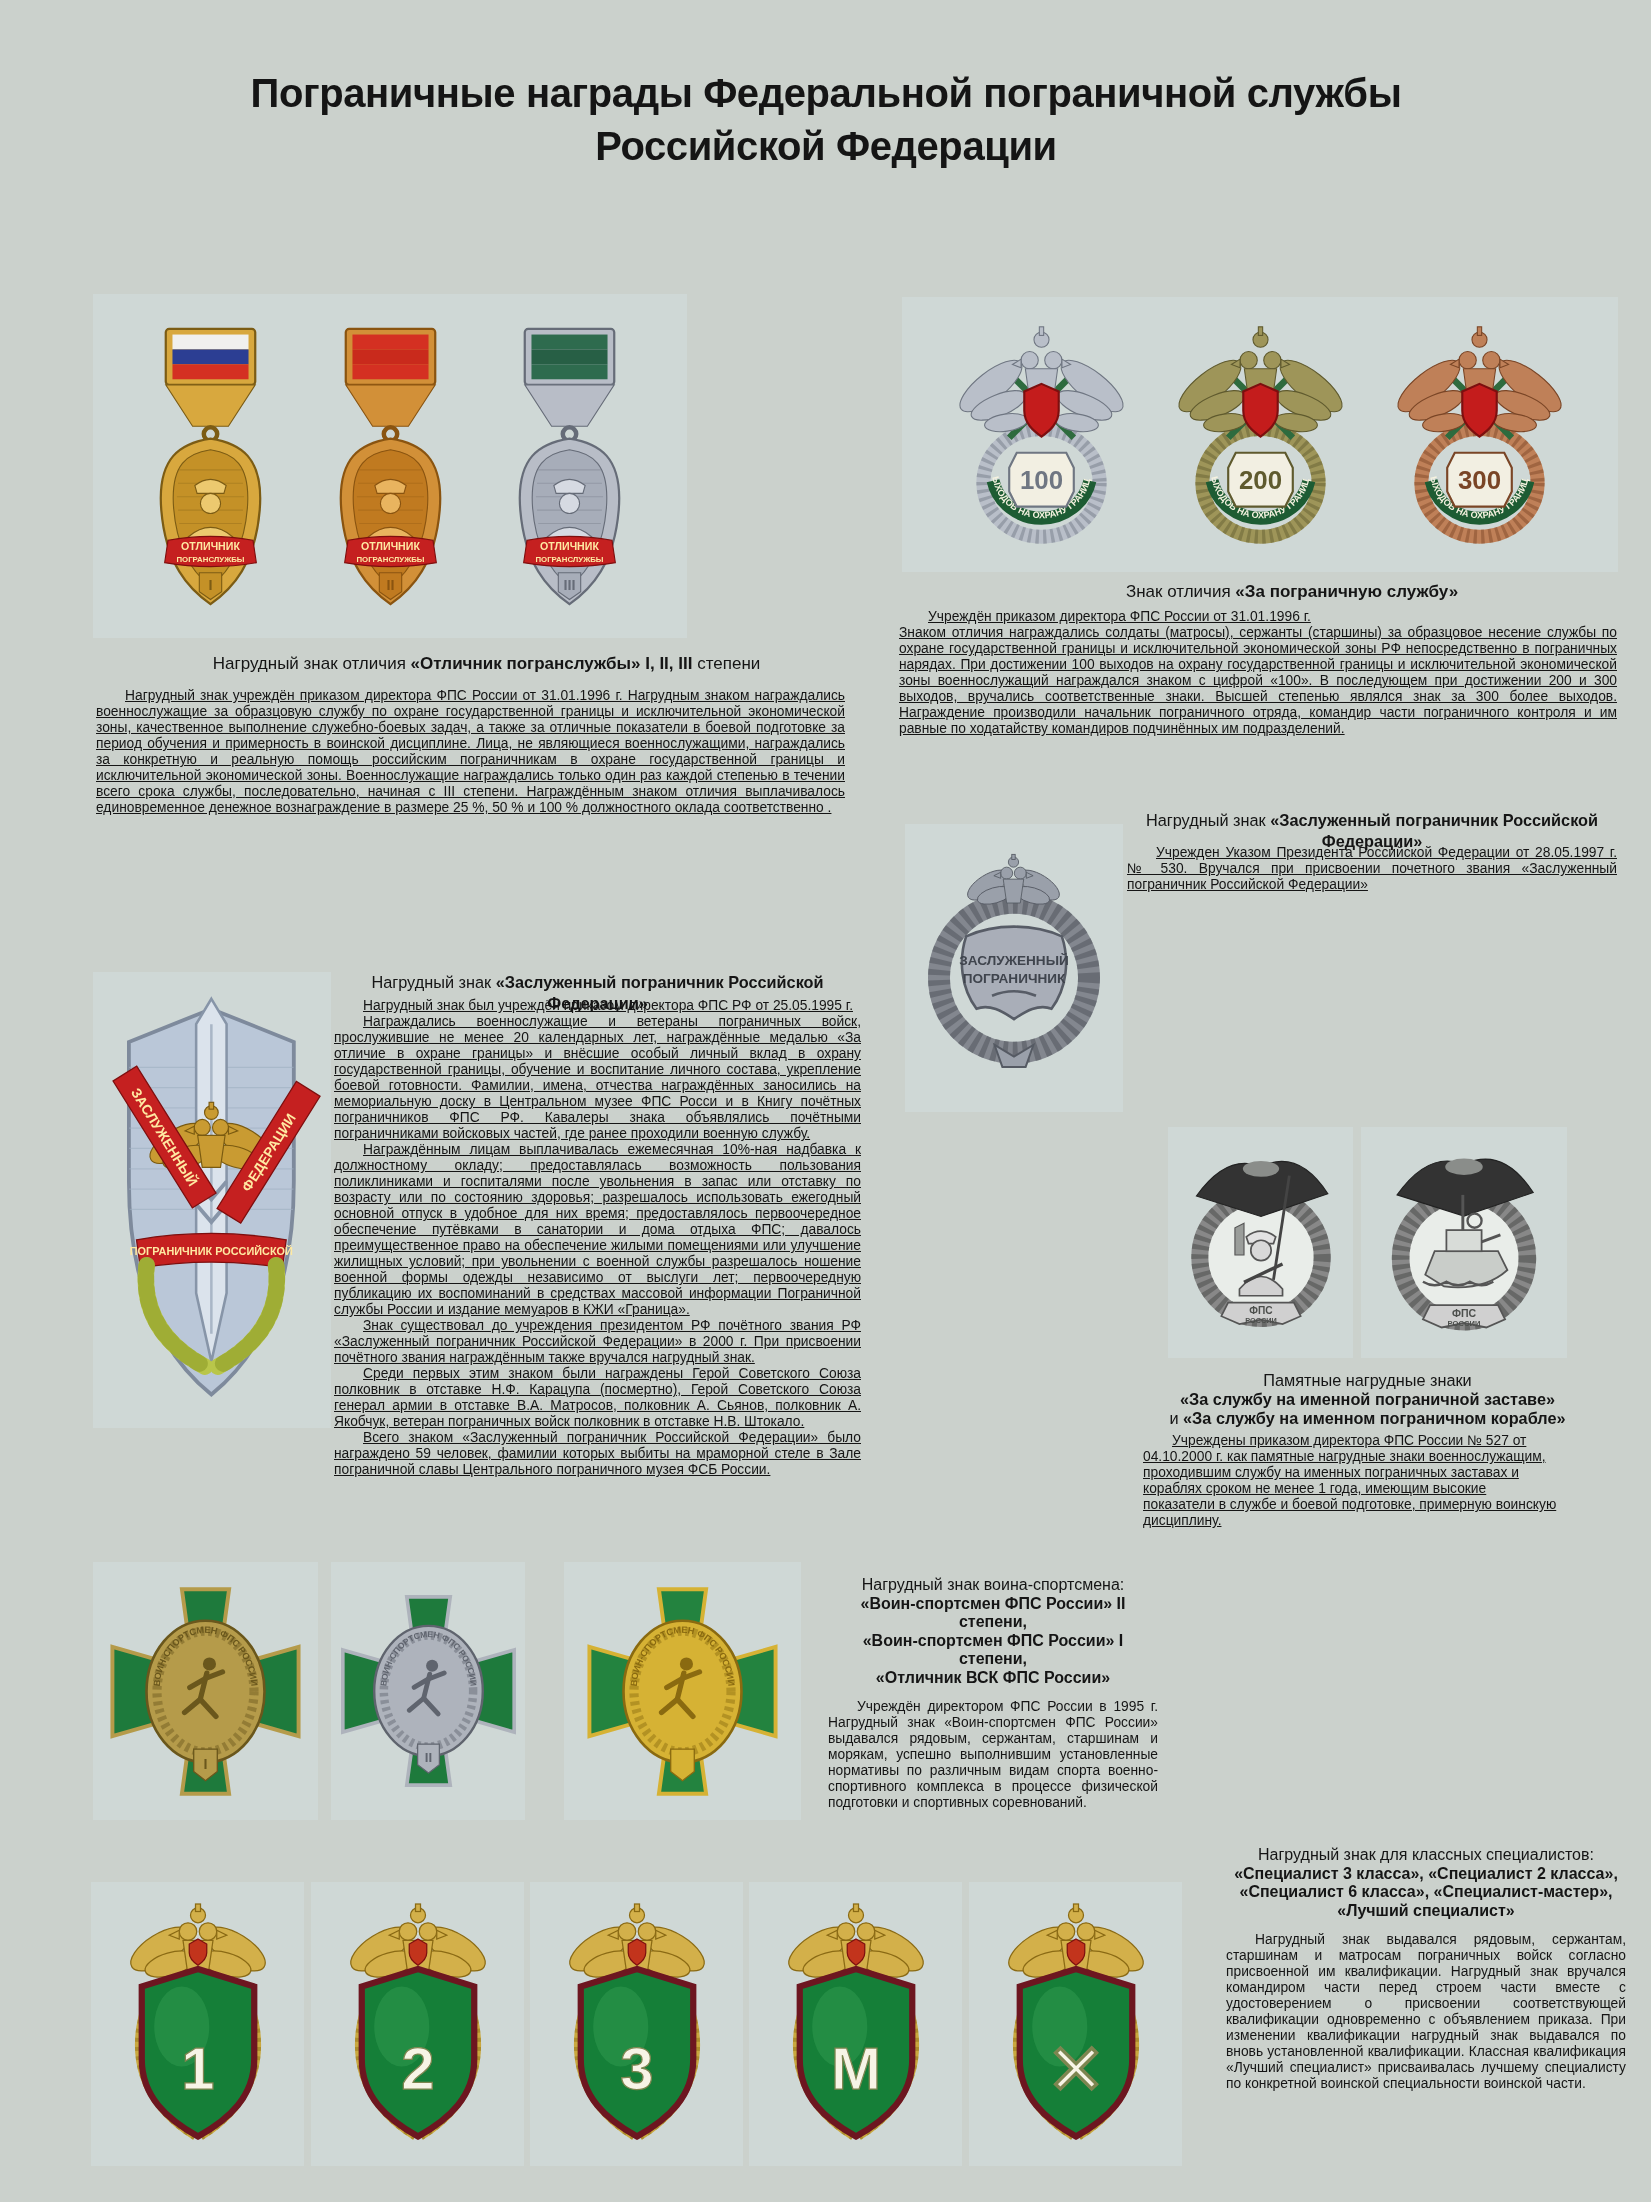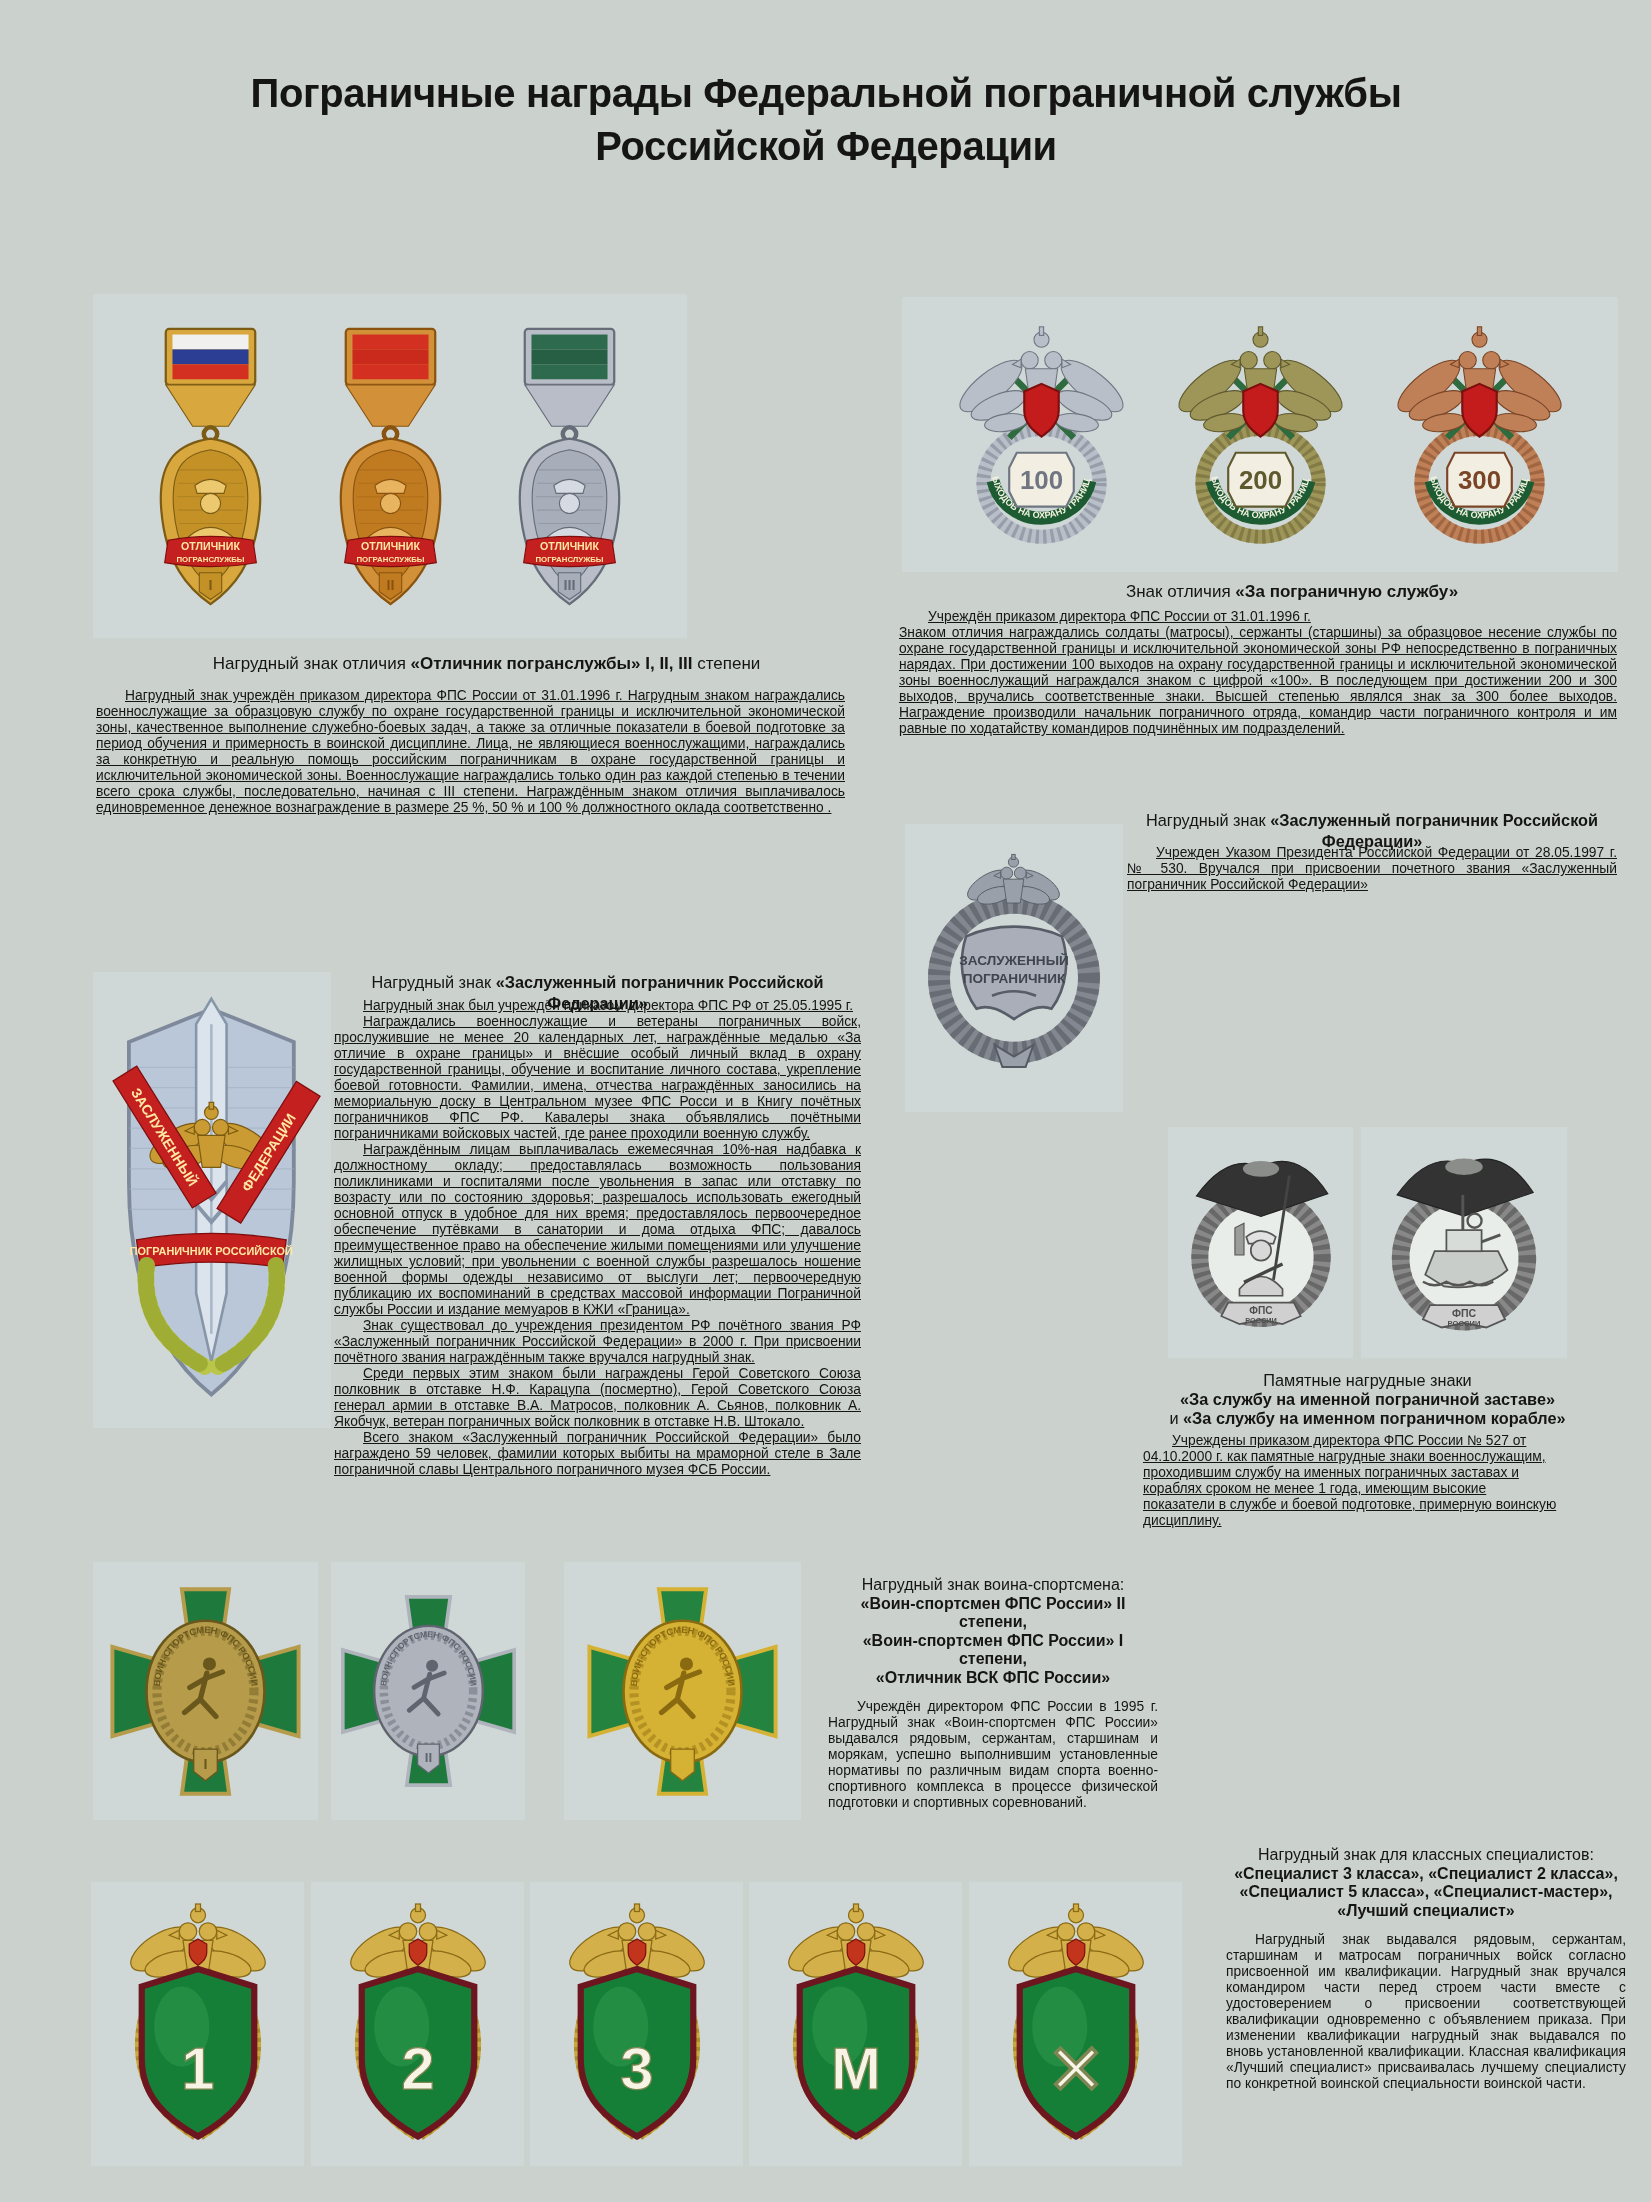--- a/index.html
+++ b/index.html
@@ -379,21 +379,21 @@
   <div class="panel" style="left:969px;top:1882px;width:213px;height:284px;">
     <svg width="188" height="250" viewBox="0 0 150 200">
       <use href="#spec"></use>
       <text class="spec-label" style="font-size:56px;" x="75" y="156">✕</text>
     </svg>
   </div>
   <div class="abs" style="left:1226px;top:1846px;width:400px;">
     <div class="colhead">
       <div>Нагрудный знак для классных специалистов:</div>
       <div class="bl">«Специалист 3 класса», «Специалист 2 класса»,</div>
-      <div class="bl">«Специалист 5 класса», «Специалист-мастер»,</div>
+      <div class="bl">«Специалист 6 класса», «Специалист-мастер»,</div>
       <div class="bl">«Лучший специалист»</div>
     </div>
     <div class="colbody">
       <p>Нагрудный знак выдавался рядовым, сержантам, старшинам и матросам пограничных войск согласно присвоенной им квалификации. Нагрудный знак вручался командиром части перед строем части вместе с удостоверением о присвоении соответствующей квалификации одновременно с объявлением приказа. При изменении квалификации нагрудный знак выдавался по вновь установленной квалификации. Классная квалификация «Лучший специалист» присваивалась лучшему специалисту по конкретной воинской специальности воинской части.</p>
     </div>
   </div>
 
 </div>
 
 

